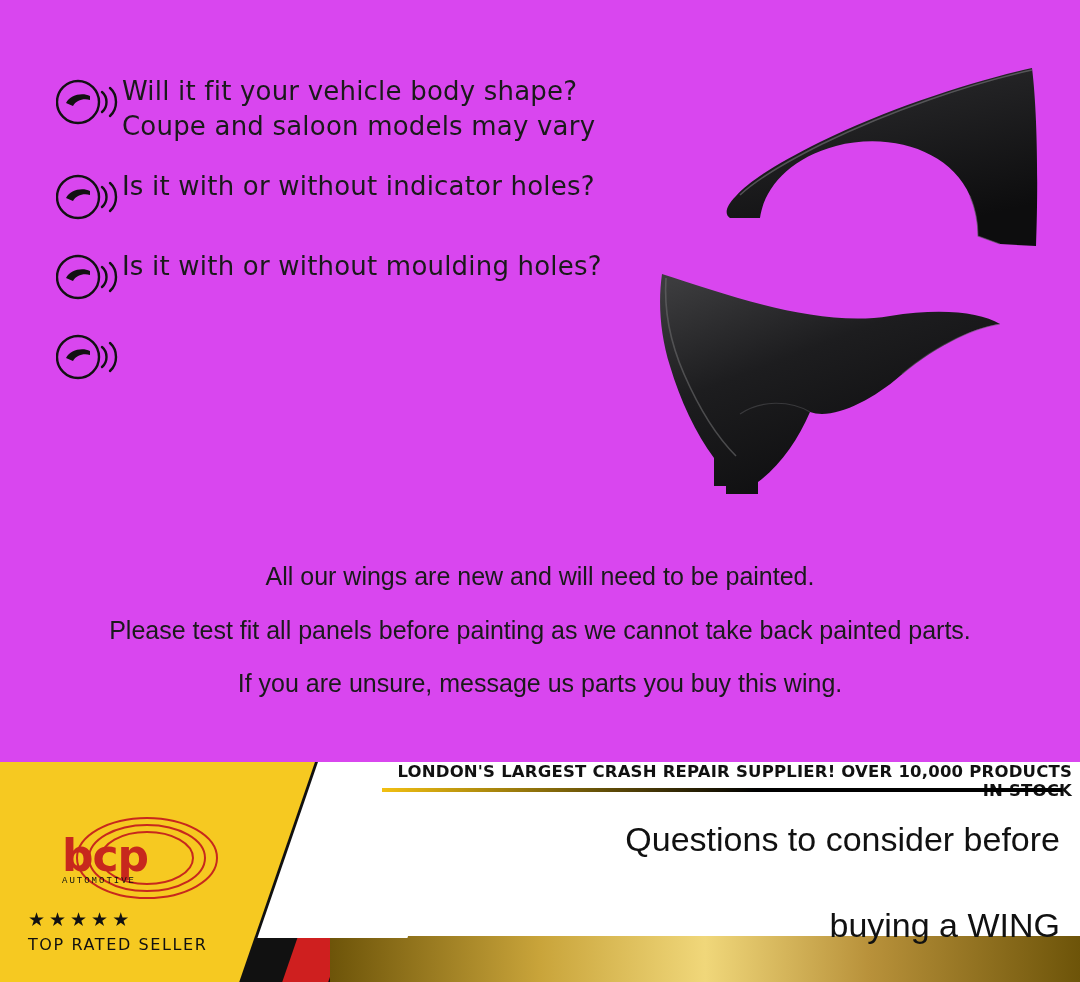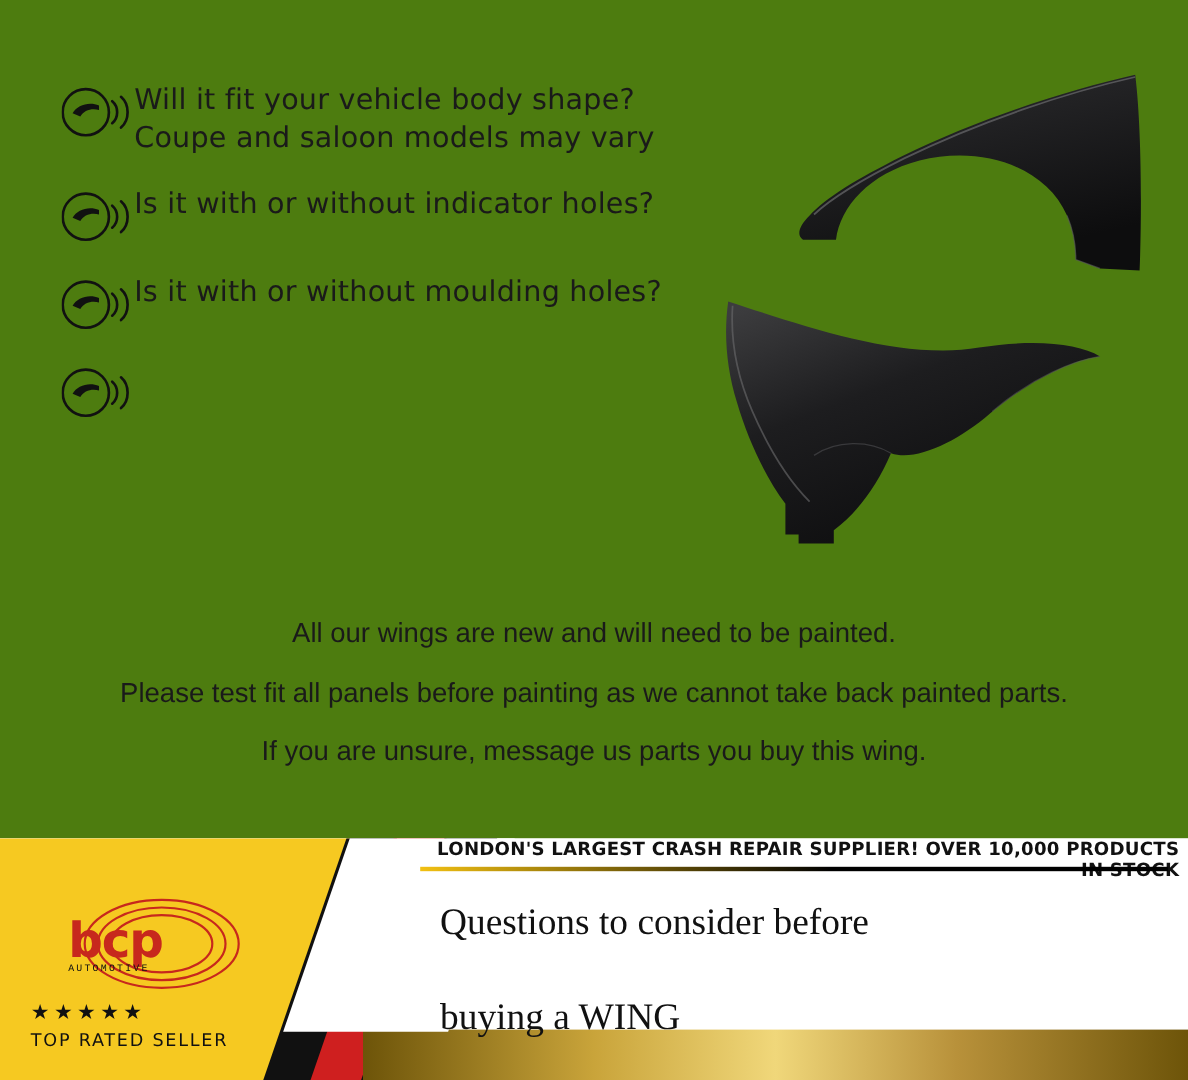--- a/index.html
+++ b/index.html
@@ -11,21 +11,21 @@
     height: 982px;
     background: #ffffff;
     font-family: "Liberation Sans", sans-serif;
     overflow: hidden;
     position: relative;
   }
   #page {
     position: relative;
     width: 1080px;
     height: 982px;
-    background: #4d7c0f;
+    background: #d946ef;
   }
 
   
   #bullets {
     position: absolute;
     left: 56px;
     top: 74px;
     width: 600px;
   }
   .bullet-row {
@@ -111,25 +111,25 @@
     width: 680px;
     height: 4px;
     background: linear-gradient(to right, #f2c012, #000000 55%, #000000);
     z-index: 6;
   }
   #banner-title {
     position: absolute;
     left: 400px;
     top: 58px;
     width: 660px;
-    text-align: left;
+    text-align: right;
     font-size: 34px;
     line-height: 1.12;
     color: #111111;
-    font-family: Liberation Serif, serif;
+    font-family: Liberation Sans, sans-serif;
     z-index: 6;
   }
   #banner-title .l2 { display: block; margin-top: 48px; }
 
   
   .stripe {
     position: absolute;
     top: 0;
     height: 220px;
     transform: skewX(-19deg);

